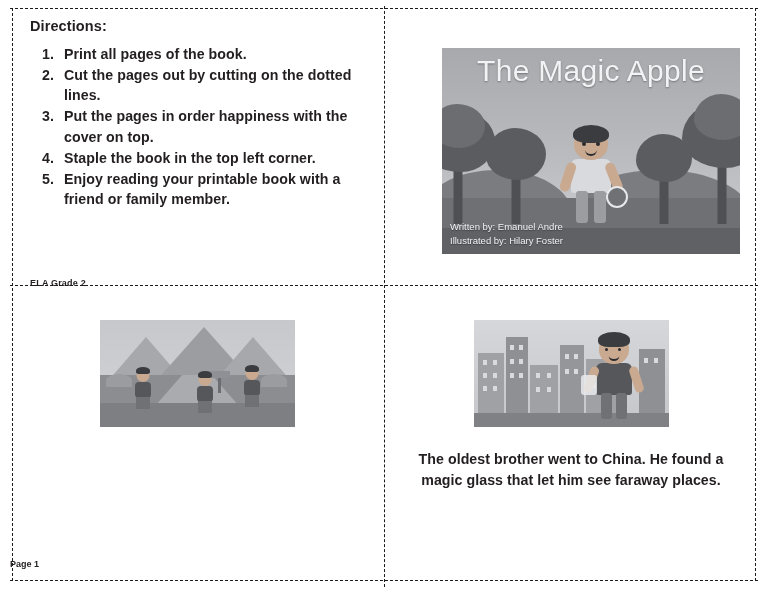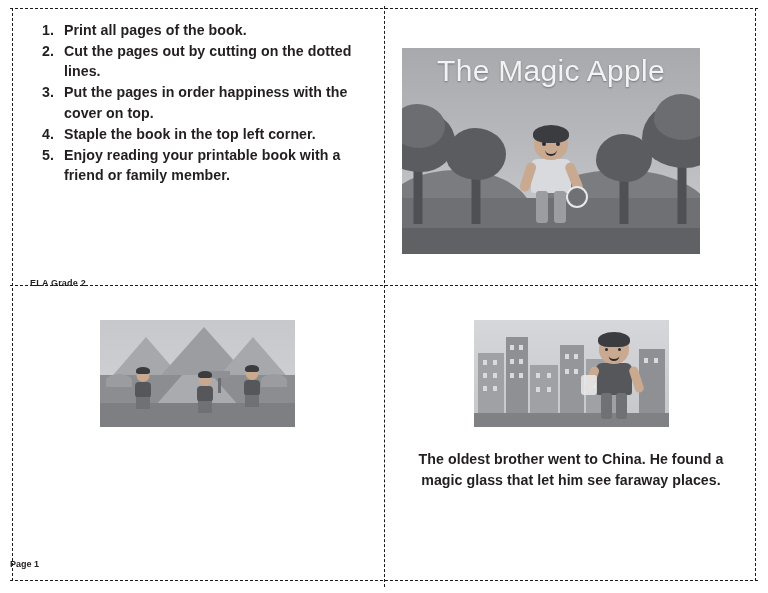--- a/index.html
+++ b/index.html
@@ -92,21 +92,21 @@
     font-size: 9px;
     font-weight: 700;
     letter-spacing: .2px;
   }
 
   
   .cover-wrap {
     flex: 1;
     display: flex;
     align-items: center;
-    justify-content: flex-start;
+    justify-content: flex-end;
   }
   .cover {
     position: relative;
     width: 298px;
     height: 206px;
     overflow: hidden;
     background: #8e9095;
   }
   .cover .sky {
     position: absolute; inset: 0;
@@ -270,20 +270,21 @@
 <div class="sheet">
 
   <div class="edge-top"></div>
   <div class="edge-bottom"></div>
   <div class="edge-left"></div>
   <div class="edge-right"></div>
   <div class="fold-v"></div>
   <div class="fold-h"></div>
 
   <div class="cell">
+    <div class="directions-title">Directions:</div>
     <ol class="directions-list">
       <li>Print all pages of the book.</li>
       <li>Cut the pages out by cutting on the dotted lines.</li>
       <li>Put the pages in order happiness with the cover on top.</li>
       <li>Staple the book in the top left corner.</li>
       <li>Enjoy reading your printable book with a friend or family member.</li>
     </ol>
     <div class="grade-label">ELA Grade 2</div>
   </div>
 
@@ -323,20 +324,24 @@
           <div class="leg r"></div>
           <div class="head"></div>
           <div class="hair"></div>
           <div class="eye l"></div>
           <div class="eye r"></div>
           <div class="smile"></div>
           <div class="apple"></div>
         </div>
 
         <div class="cover-title">The Magic Apple</div>
+        <div class="cover-credits">
+          <div>Written by: Emanuel Andre</div>
+          <div>Illustrated by: Hilary Foster</div>
+        </div>
       </div>
     </div>
   </div>
 
   <div class="cell story">
     <div class="illus">
       <div class="i1-sky"></div>
       <div class="i1-mtn" style="left:8px;"></div>
       <div class="i1-mtn b" style="left:56px;"></div>
       <div class="i1-mtn" style="right:4px;"></div>

